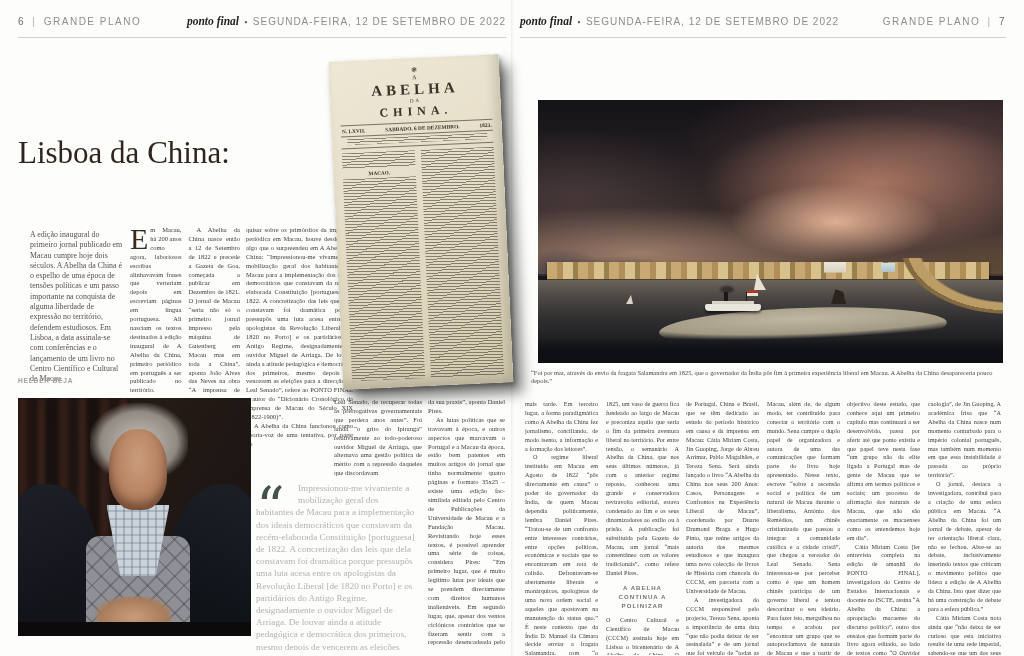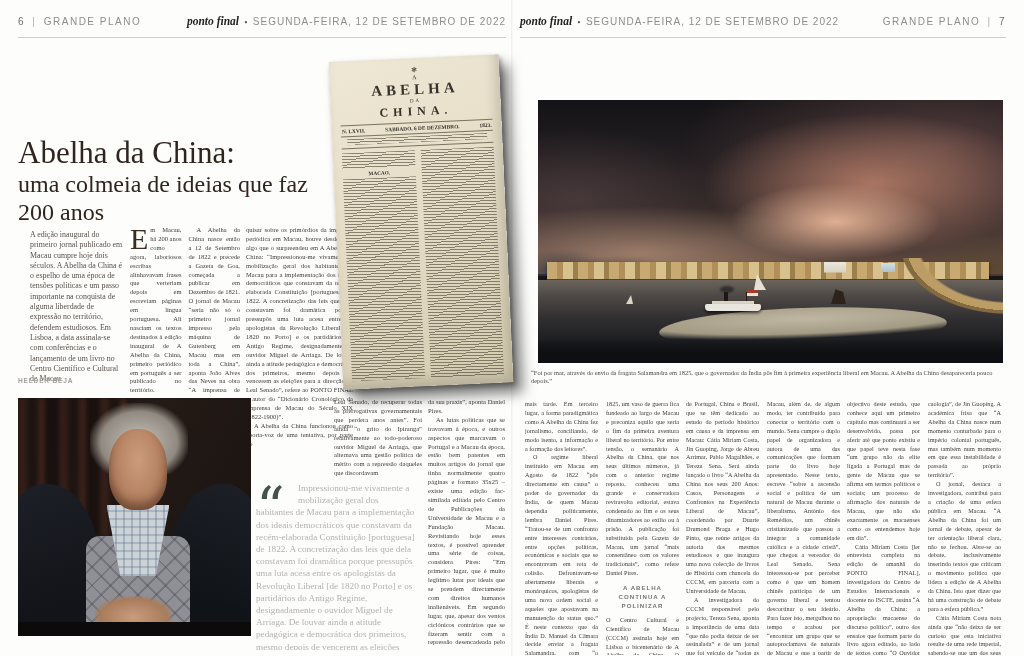--- a/index.html
+++ b/index.html
@@ -193,22 +193,21 @@
     </div>
     <div class="folio">
       <span class="psec">GRANDE PLANO</span>
       <span class="pdiv">|</span>
       <span class="pnum">7</span>
     </div>
   </header>
   <div class="rule rule-r"></div>
 
   <div class="headline">
-    <div class="h1">Abelha da China:</div>
-    <div class="h2">uma colmeia de ideias que faz 200 anos</div>
+    <div class="h1">Lisboa da China:</div>
   </div>
   <div class="lede">A edição inaugural do primeiro jornal publicado em Macau cumpre hoje dois séculos. A Abelha da China é o espelho de uma época de tensões políticas e um passo importante na conquista de alguma liberdade de expressão no território, defendem estudiosos. Em Lisboa, a data assinala-se com conferências e o lançamento de um livro no Centro Científico e Cultural de Macau.</div>
   <div class="byline">HELDER BEJA</div>
 
   <div class="bt col-ab cols2">
     <p class="first"><span class="dropcap">E</span><span>m Macau, há 200 anos como agora, laboriosos escribas alinhavavam frases que verteriam depois em escreviam páginas em língua portuguesa. Ali nasciam os textos destinados à edição inaugural de A Abelha da China, primeiro periódico em português a ser publicado no território.</span></p>
     <p>A Abelha da China nasce então a 12 de Setembro de 1822 e precede a Gazeta de Goa, começada a publicar em Dezembro de 1821. O jornal de Macau “seria não só o primeiro jornal impresso pela máquina de Gutenberg em Macau mas em toda a China”, aponta João Alves das Neves na obra “A imprensa de Macau e as imprensas de língua portuguesa no Oriente”. O periódico, que custava 150 réis, teve vida curta, estendeu-se por 67</p>
 
   </div>
 

